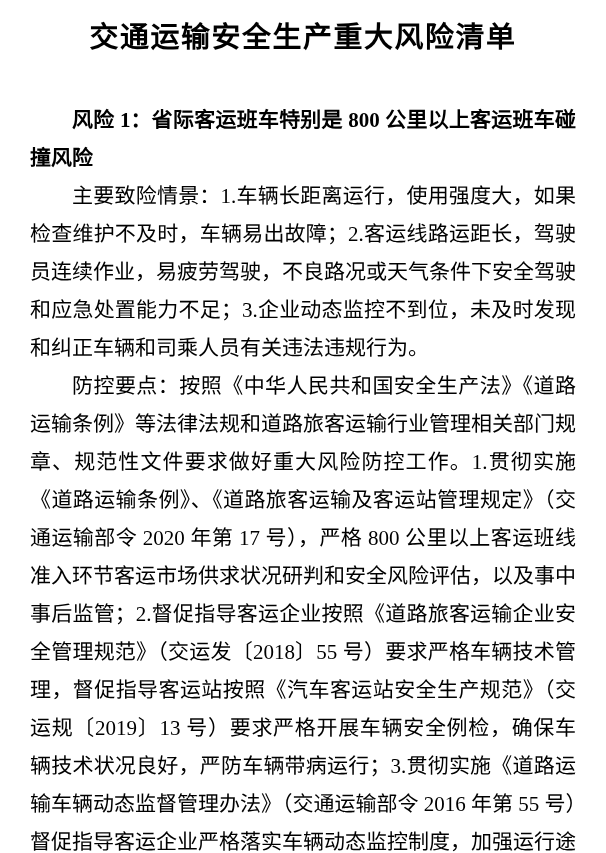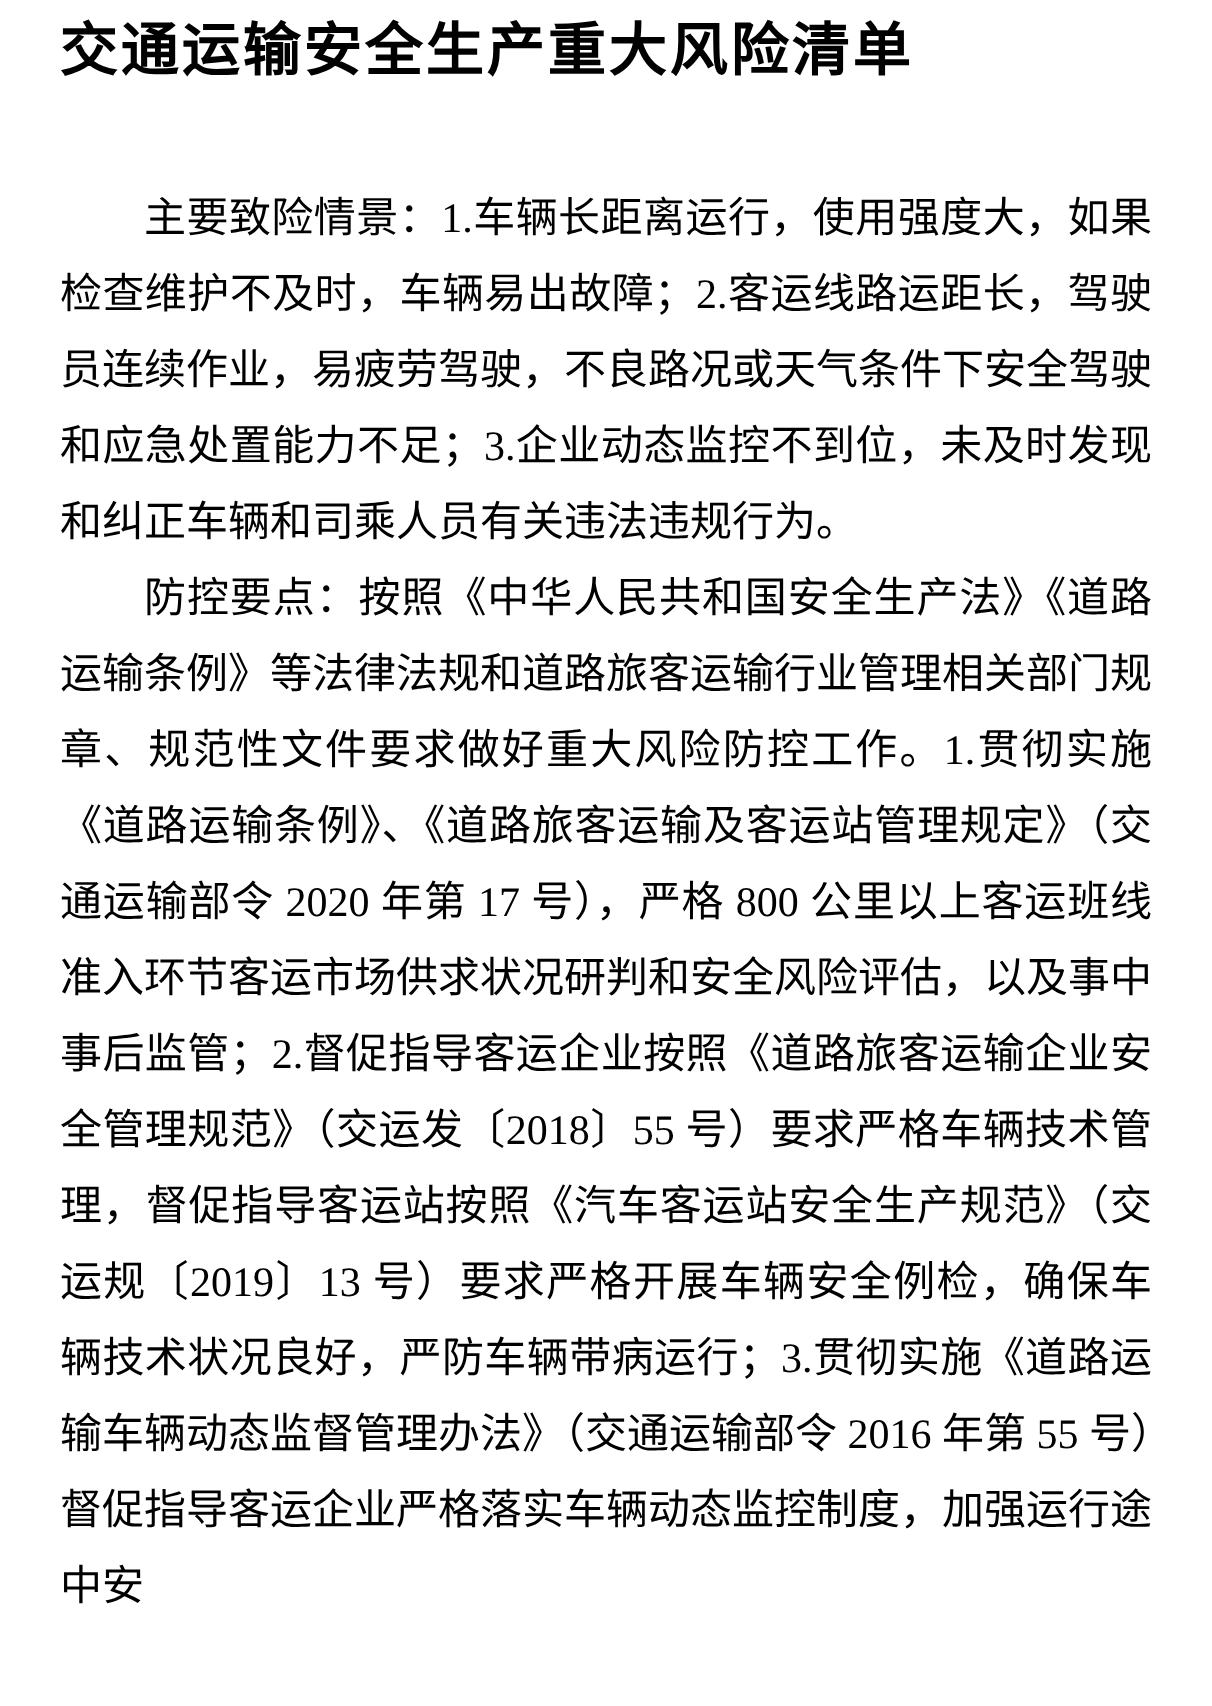--- a/index.html
+++ b/index.html
@@ -14,25 +14,25 @@
       margin: 0 auto;
       background: #ffffff;
       box-sizing: border-box;
       padding: 6px 30px 0 30px;
       overflow: hidden;
       font-family: "Liberation Serif", "DejaVu Serif", serif;
       color: #000000;
       -webkit-font-smoothing: antialiased;
     }
     .doc-title {
-      margin: 0 0 44px 0;
+      margin: 11px 0 44px 0;
       font-size: 29px;
       font-weight: bold;
       line-height: 40px;
-      text-align: left;
+      text-align: center;
       letter-spacing: 1.5px;
       white-space: nowrap;
     }
     .body-text {
       font-size: 21px;
       line-height: 38px;
       text-align: justify;
     }
     .para {
       margin: 0;
@@ -48,20 +48,21 @@
   </style>
 </head>
 <body>
 
 <div class="page">
 
   <h1 class="doc-title">交通运输安全生产重大风险清单</h1>
 
   <div class="body-text">
 
+    <p class="para risk-heading">风险 1：省际客运班车特别是 800 公里以上客运班车碰撞风险</p>
 
     <p class="para"><span class="para-label">主要致险情景：</span><span>1.车辆长距离运行，使用强度大，如果检查维护不及时，车辆易出故障；2.客运线路运距长，驾驶员连续作业，易疲劳驾驶，不良路况或天气条件下安全驾驶和应急处置能力不足；3.企业动态监控不到位，未及时发现和纠正车辆和司乘人员有关违法违规行为。</span></p>
 
     <p class="para"><span class="para-label">防控要点：</span><span>按照《中华人民共和国安全生产法》《道路运输条例》等法律法规和道路旅客运输行业管理相关部门规章、规范性文件要求做好重大风险防控工作。1.贯彻实施《道路运输条例》、《道路旅客运输及客运站管理规定》（交通运输部令 2020 年第 17 号），严格 800 公里以上客运班线准入环节客运市场供求状况研判和安全风险评估，以及事中事后监管；2.督促指导客运企业按照《道路旅客运输企业安全管理规范》（交运发〔2018〕55 号）要求严格车辆技术管理，督促指导客运站按照《汽车客运站安全生产规范》（交运规〔2019〕13 号）要求严格开展车辆安全例检，确保车辆技术状况良好，严防车辆带病运行；3.贯彻实施《道路运输车辆动态监督管理办法》（交通运输部令 2016 年第 55 号）督促指导客运企业严格落实车辆动态监控制度，加强运行途中安</span></p>
 
   </div>
 
 </div>
 
 </body></html>

